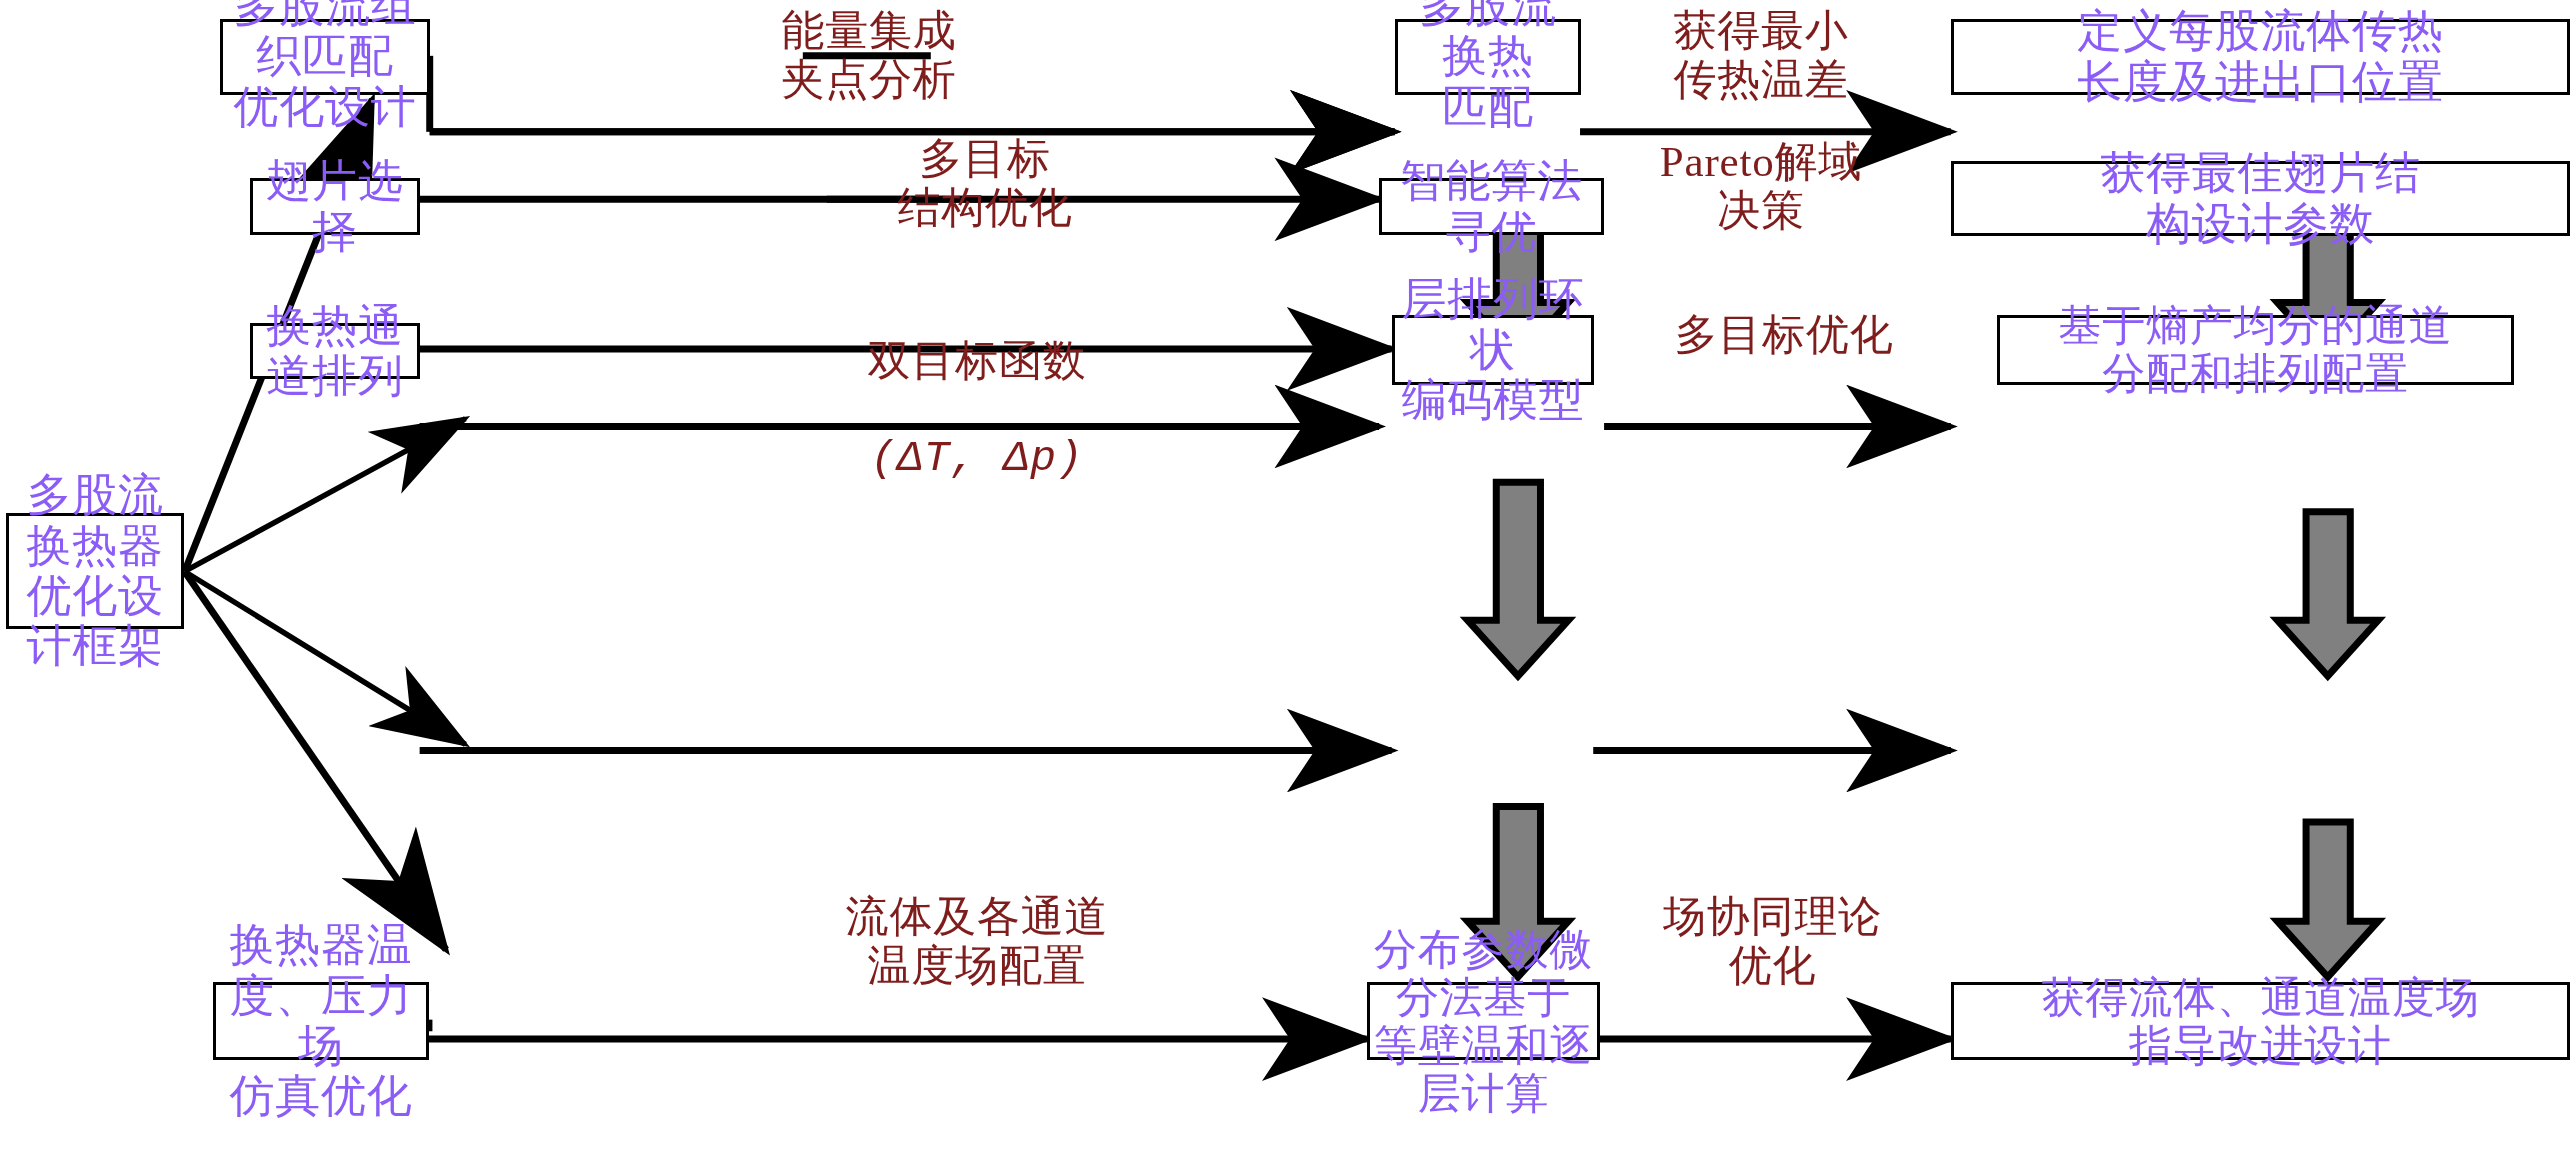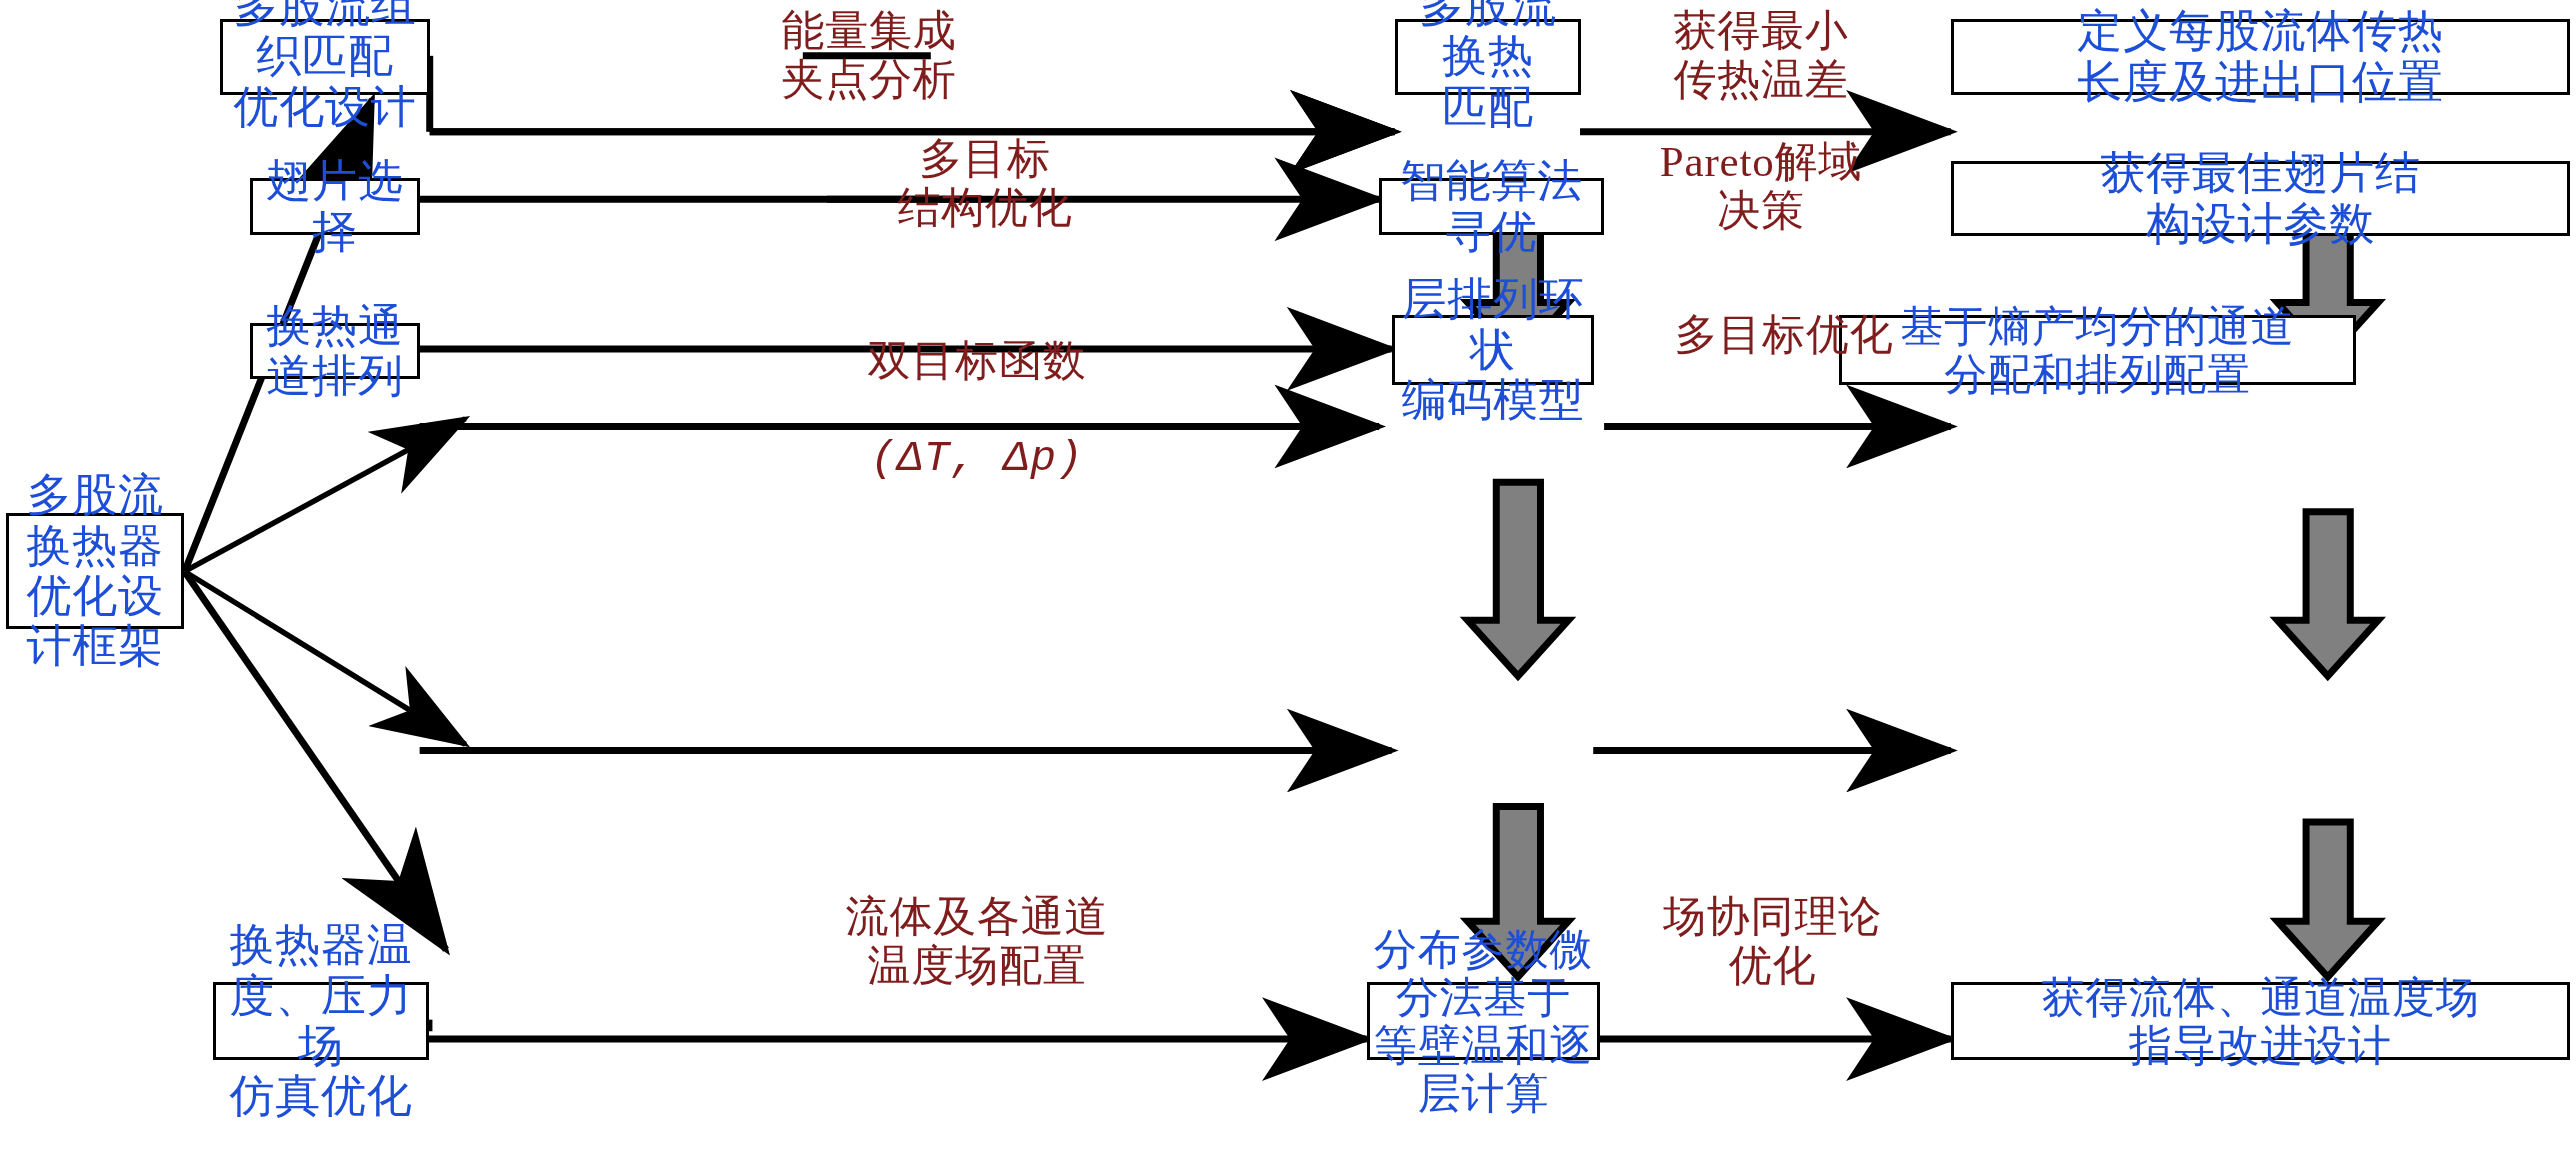--- a/index.html
+++ b/index.html
@@ -1,21 +1,21 @@
 <!DOCTYPE html>
 <html style="font-size:12.4px"><head>
 <meta charset="utf-8">
 <style>
   html,body{margin:0;padding:0;background:#ffffff;}
   body{font-family:"Liberation Sans","DejaVu Sans",sans-serif;}
   #stage{position:relative;width:2576px;height:1153px;background:#fff;overflow:hidden;}
   svg.layer{position:absolute;left:0;top:0;width:2576px;height:1153px;pointer-events:none;}
   .node{position:absolute;box-sizing:border-box;border:3.9px solid #000;background:#fff;
         display:flex;align-items:center;justify-content:center;text-align:center;
-        font-family:"DejaVu Sans","Liberation Sans",sans-serif;color:#1d4ed8;
+        font-family:"DejaVu Sans","Liberation Sans",sans-serif;color:#8b5cf6;
         font-size:45px;line-height:1.12;letter-spacing:0.8px;}
   .node.small{font-size:43px;}
   .elabel{position:absolute;text-align:center;color:#7f1d1d;
         font-family:"DejaVu Sans","Liberation Sans",sans-serif;
         font-size:43px;line-height:1.14;letter-spacing:0.8px;white-space:pre-line;}
   .elabel.mixed{font-family:"Liberation Serif","DejaVu Serif",serif;}
   .mathline{font-family:Liberation Mono, monospace;font-style:italic;}
 </style>
 </head>
 <body>
@@ -131,21 +131,21 @@
 长度及进出口位置</div>
 
   <div class="node" style="left: 250px; top: 178px; width: 170px; height: 57px; white-space: pre-line;">翅片选择</div>
   <div class="node" style="left: 1379px; top: 178px; width: 225px; height: 57px; white-space: pre-line; text-align: center;">智能算法寻优</div>
   <div class="node" style="left: 1951px; top: 161px; width: 619px; height: 75px; white-space: pre-line;">获得最佳翅片结
 构设计参数</div>
 
   <div class="node" style="left: 250px; top: 323px; width: 170px; height: 56px; white-space: pre-line;">换热通道排列</div>
   <div class="node" style="left: 1392px; top: 315px; width: 202px; height: 70px; white-space: pre-line;">层排列环状
 编码模型</div>
-  <div class="node small" style="left: 1839px; top: 315px; width: 517px; height: 70px; white-space: pre-line;">基于熵产均分的通道
+  <div class="node small" style="left: 1997px; top: 315px; width: 517px; height: 70px; white-space: pre-line; font-family: Liberation Serif, serif;">基于熵产均分的通道
 分配和排列配置</div>
 
   <div class="node" style="left: 213px; top: 982px; width: 216px; height: 78px; white-space: pre-line;">换热器温度、压力场
 仿真优化</div>
   <div class="node small" style="left: 1367px; top: 982px; width: 233px; height: 78px; white-space: pre-line;">分布参数微分法基于
 等壁温和逐层计算</div>
   <div class="node small" style="left: 1951px; top: 982px; width: 619px; height: 78px; white-space: pre-line;">获得流体、通道温度场
 指导改进设计</div>
 
   <div class="elabel" style="left: 683px; top: 6.2px; width: 372px; white-space: pre-line;">能量集成

